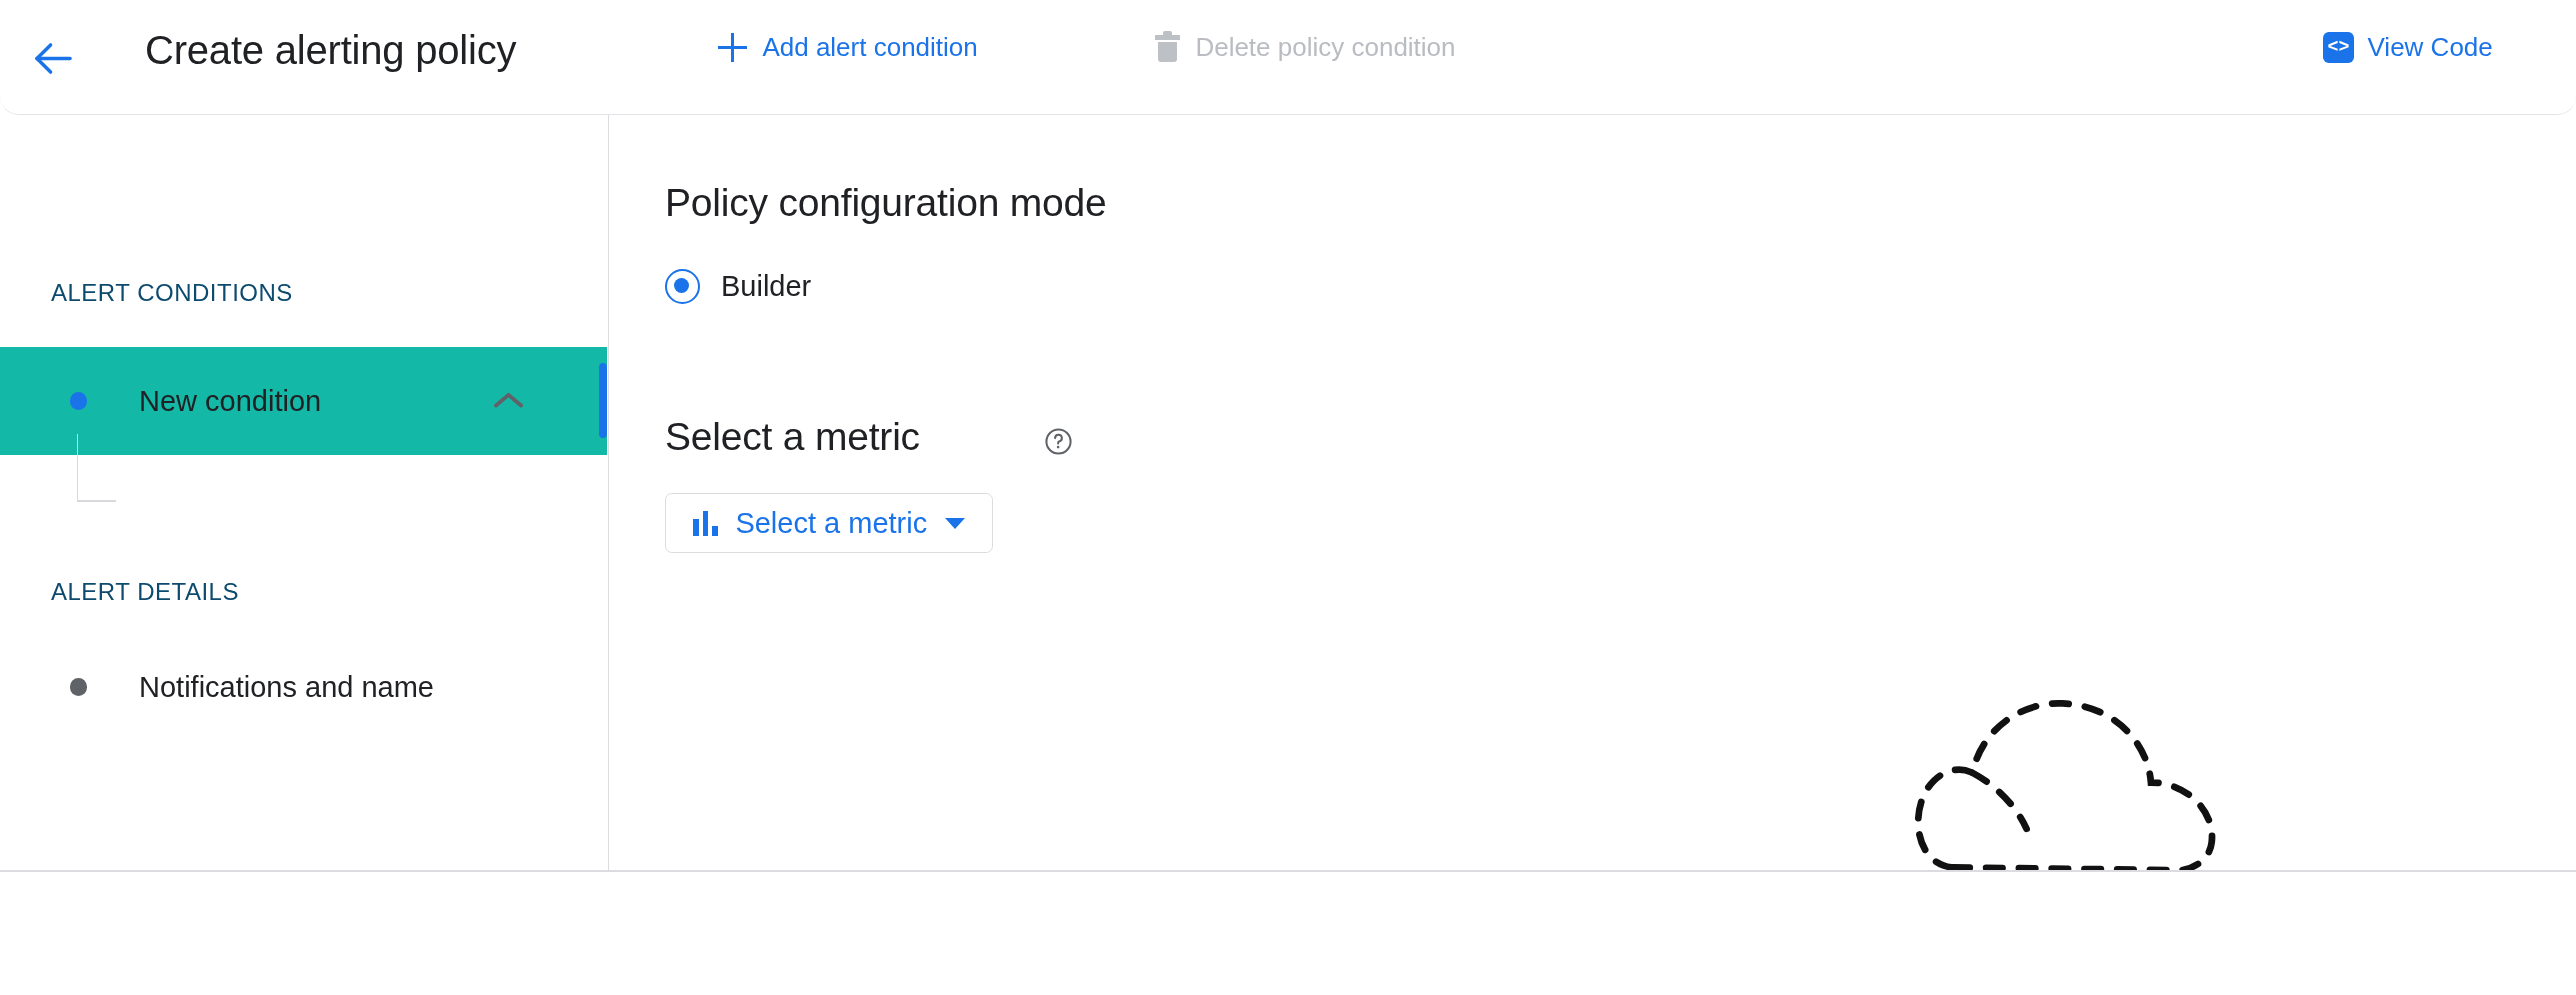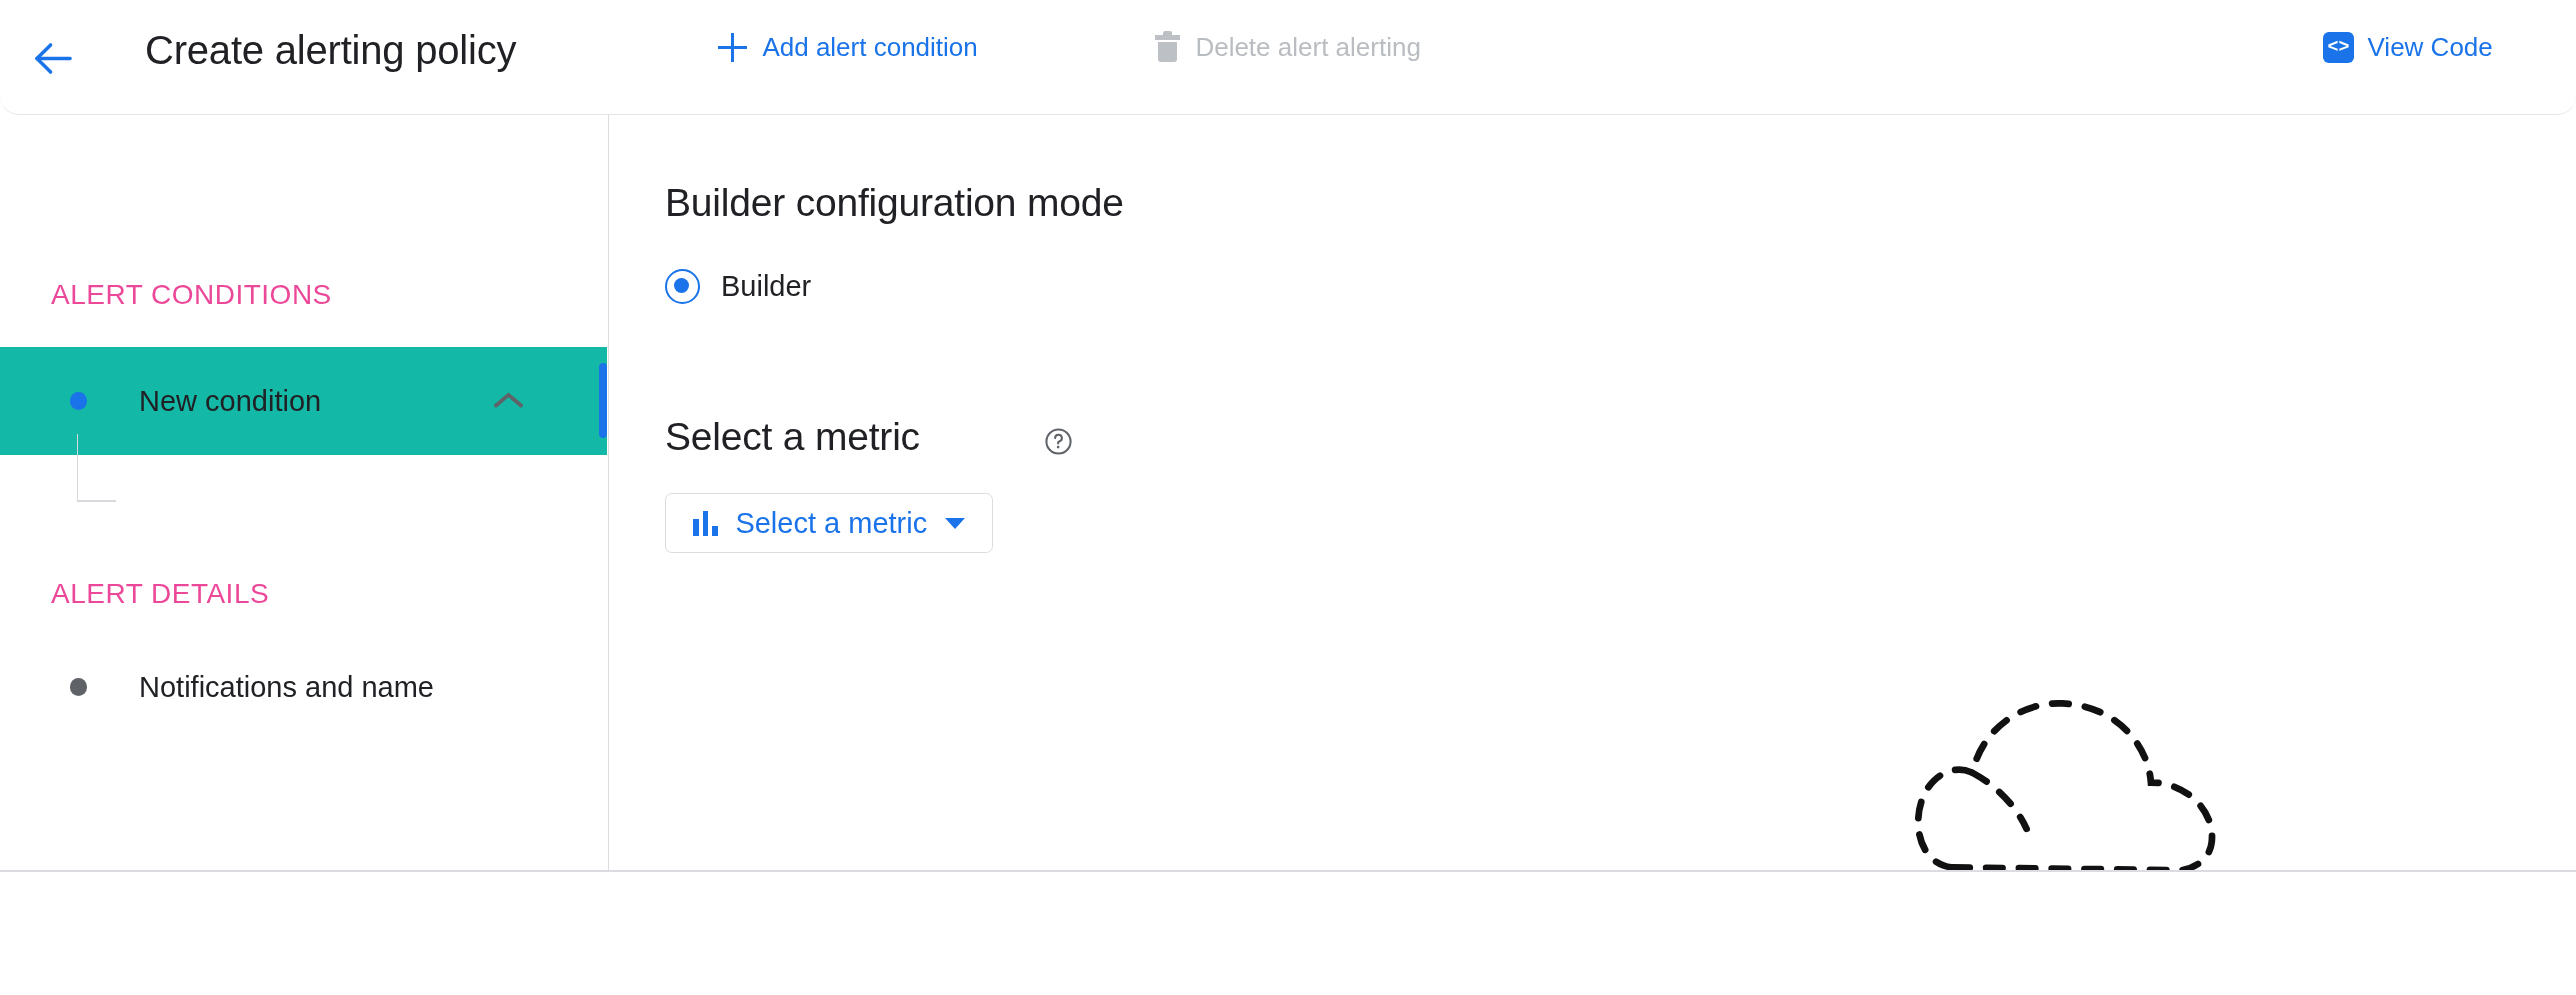--- a/index.html
+++ b/index.html
@@ -67,21 +67,21 @@
     font-size: 18.3px; font-weight: 700; line-height: 1;
   }
 
   
   .sidebar {
     position: absolute; left: 0; top: 115px; width: 609px; height: 755px;
     background: #fff; border-right: 1.9px solid #dadce0;
   }
   .sb-section-label {
     position: absolute; left: 51px;
-    font-size: 28px; font-weight: 500; letter-spacing: 0.5px; color: #ec4899;
+    font-size: 24px; font-weight: 500; letter-spacing: 0.5px; color: #0c4a6e;
     white-space: nowrap;
   }
   .sb-label-conditions { top: 164px; }
   .sb-label-details { top: 463px; }
 
   .sb-row {
     position: absolute; left: 0; width: 607px; height: 108px;
     display: flex; align-items: center; cursor: pointer;
   }
   .sb-row.active { background: #14b8a6; }
@@ -209,21 +209,21 @@
     <div class="hdr-action add">
       <span class="plus-icon"></span>
       <span>Add alert condition</span>
     </div>
 
     <div class="hdr-action del">
       <span class="trash-icon">
         <span class="lid"></span>
           <span class="body"></span>
       </span>
-      <span>Delete alert alerting</span>
+      <span>Delete policy condition</span>
     </div>
 
     <div class="hdr-action view">
       <span class="code-icon">&lt;&gt;</span>
       <span>View Code</span>
     </div>
   </div>
 
   <div class="sidebar">
 
@@ -248,21 +248,21 @@
 
     <div class="sb-row sb-row-notif">
       <span class="sb-dot grey"></span>
       <span class="sb-text lvl1">Notifications and name</span>
     </div>
 
   </div>
 
   <div class="main">
 
-    <div class="h-section h-policy-mode">Builder configuration mode</div>
+    <div class="h-section h-policy-mode">Policy configuration mode</div>
 
     <div class="radio-group">
       <label class="radio-opt on">
         <span class="rb"></span>
         <span class="rl">Builder</span>
       </label>
       <span class="radio-gap"></span>
     </div>
 
     <div class="h-section h-select-metric">Select a metric</div>

